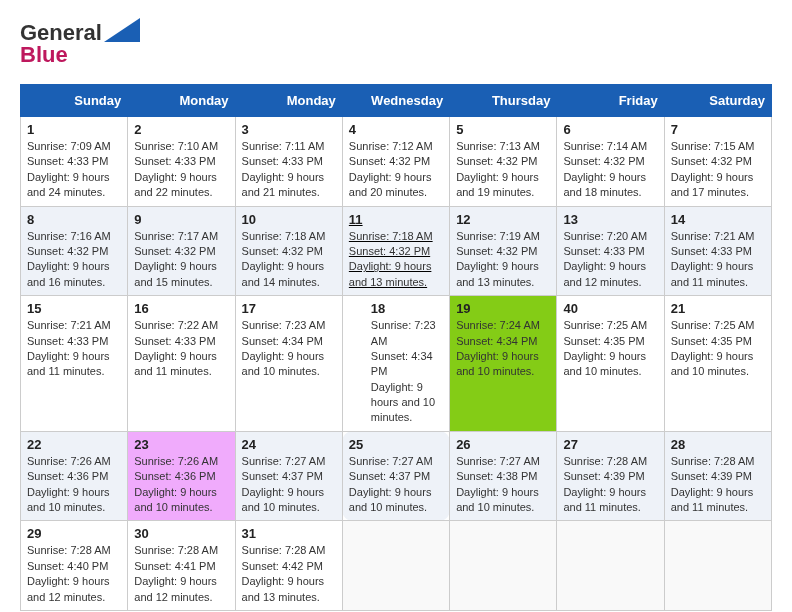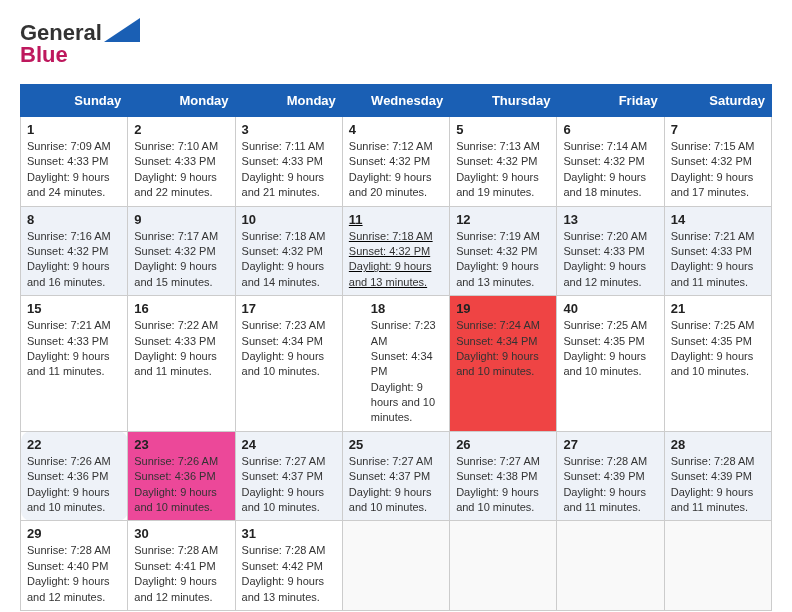--- a/index.html
+++ b/index.html
@@ -176,47 +176,47 @@
           <div class="day-info">Sunrise: 7:22 AM<br>Sunset: 4:33 PM<br>Daylight: 9 hours and 11 minutes.</div>
         </td>
         <td style="background: rgb(255, 255, 255);">
           <span class="day-number">17</span>
           <div class="day-info">Sunrise: 7:23 AM<br>Sunset: 4:34 PM<br>Daylight: 9 hours and 10 minutes.</div>
         </td>
         <td style="background: rgb(255, 255, 255); padding-left: 28px;">
           <span class="day-number">18</span>
           <div class="day-info">Sunrise: 7:23 AM<br>Sunset: 4:34 PM<br>Daylight: 9 hours and 10 minutes.</div>
         </td>
-        <td style="background: #ef4444;">
+        <td style="background: #84cc16;">
           <span class="day-number">19</span>
           <div class="day-info">Sunrise: 7:24 AM<br>Sunset: 4:34 PM<br>Daylight: 9 hours and 10 minutes.</div>
         </td>
         <td style="background: rgb(255, 255, 255);">
           <span class="day-number">40</span>
           <div class="day-info">Sunrise: 7:25 AM<br>Sunset: 4:35 PM<br>Daylight: 9 hours and 10 minutes.</div>
         </td>
         <td style="background: rgb(255, 255, 255); margin-top: 14px;">
           <span class="day-number">21</span>
           <div class="day-info">Sunrise: 7:25 AM<br>Sunset: 4:35 PM<br>Daylight: 9 hours and 10 minutes.</div>
         </td>
       </tr>
       <tr>
-        <td style="background: rgb(238, 242, 248); border-radius: 10px;">
+        <td style="background: rgb(238, 242, 248);">
           <span class="day-number">22</span>
           <div class="day-info">Sunrise: 7:26 AM<br>Sunset: 4:36 PM<br>Daylight: 9 hours and 10 minutes.</div>
         </td>
-        <td style="background: #ec4899;">
+        <td style="background: #f0abfc;">
           <span class="day-number">23</span>
           <div class="day-info">Sunrise: 7:26 AM<br>Sunset: 4:36 PM<br>Daylight: 9 hours and 10 minutes.</div>
         </td>
         <td style="background: rgb(238, 242, 248); margin-top: 44px;">
           <span class="day-number">24</span>
           <div class="day-info">Sunrise: 7:27 AM<br>Sunset: 4:37 PM<br>Daylight: 9 hours and 10 minutes.</div>
         </td>
-        <td style="background: rgb(238, 242, 248);">
+        <td style="background: rgb(238, 242, 248); border-radius: 11px;">
           <span class="day-number">25</span>
           <div class="day-info">Sunrise: 7:27 AM<br>Sunset: 4:37 PM<br>Daylight: 9 hours and 10 minutes.</div>
         </td>
         <td style="background: rgb(238, 242, 248);">
           <span class="day-number">26</span>
           <div class="day-info">Sunrise: 7:27 AM<br>Sunset: 4:38 PM<br>Daylight: 9 hours and 10 minutes.</div>
         </td>
         <td style="background: rgb(238, 242, 248);">
           <span class="day-number">27</span>
           <div class="day-info">Sunrise: 7:28 AM<br>Sunset: 4:39 PM<br>Daylight: 9 hours and 11 minutes.</div>

